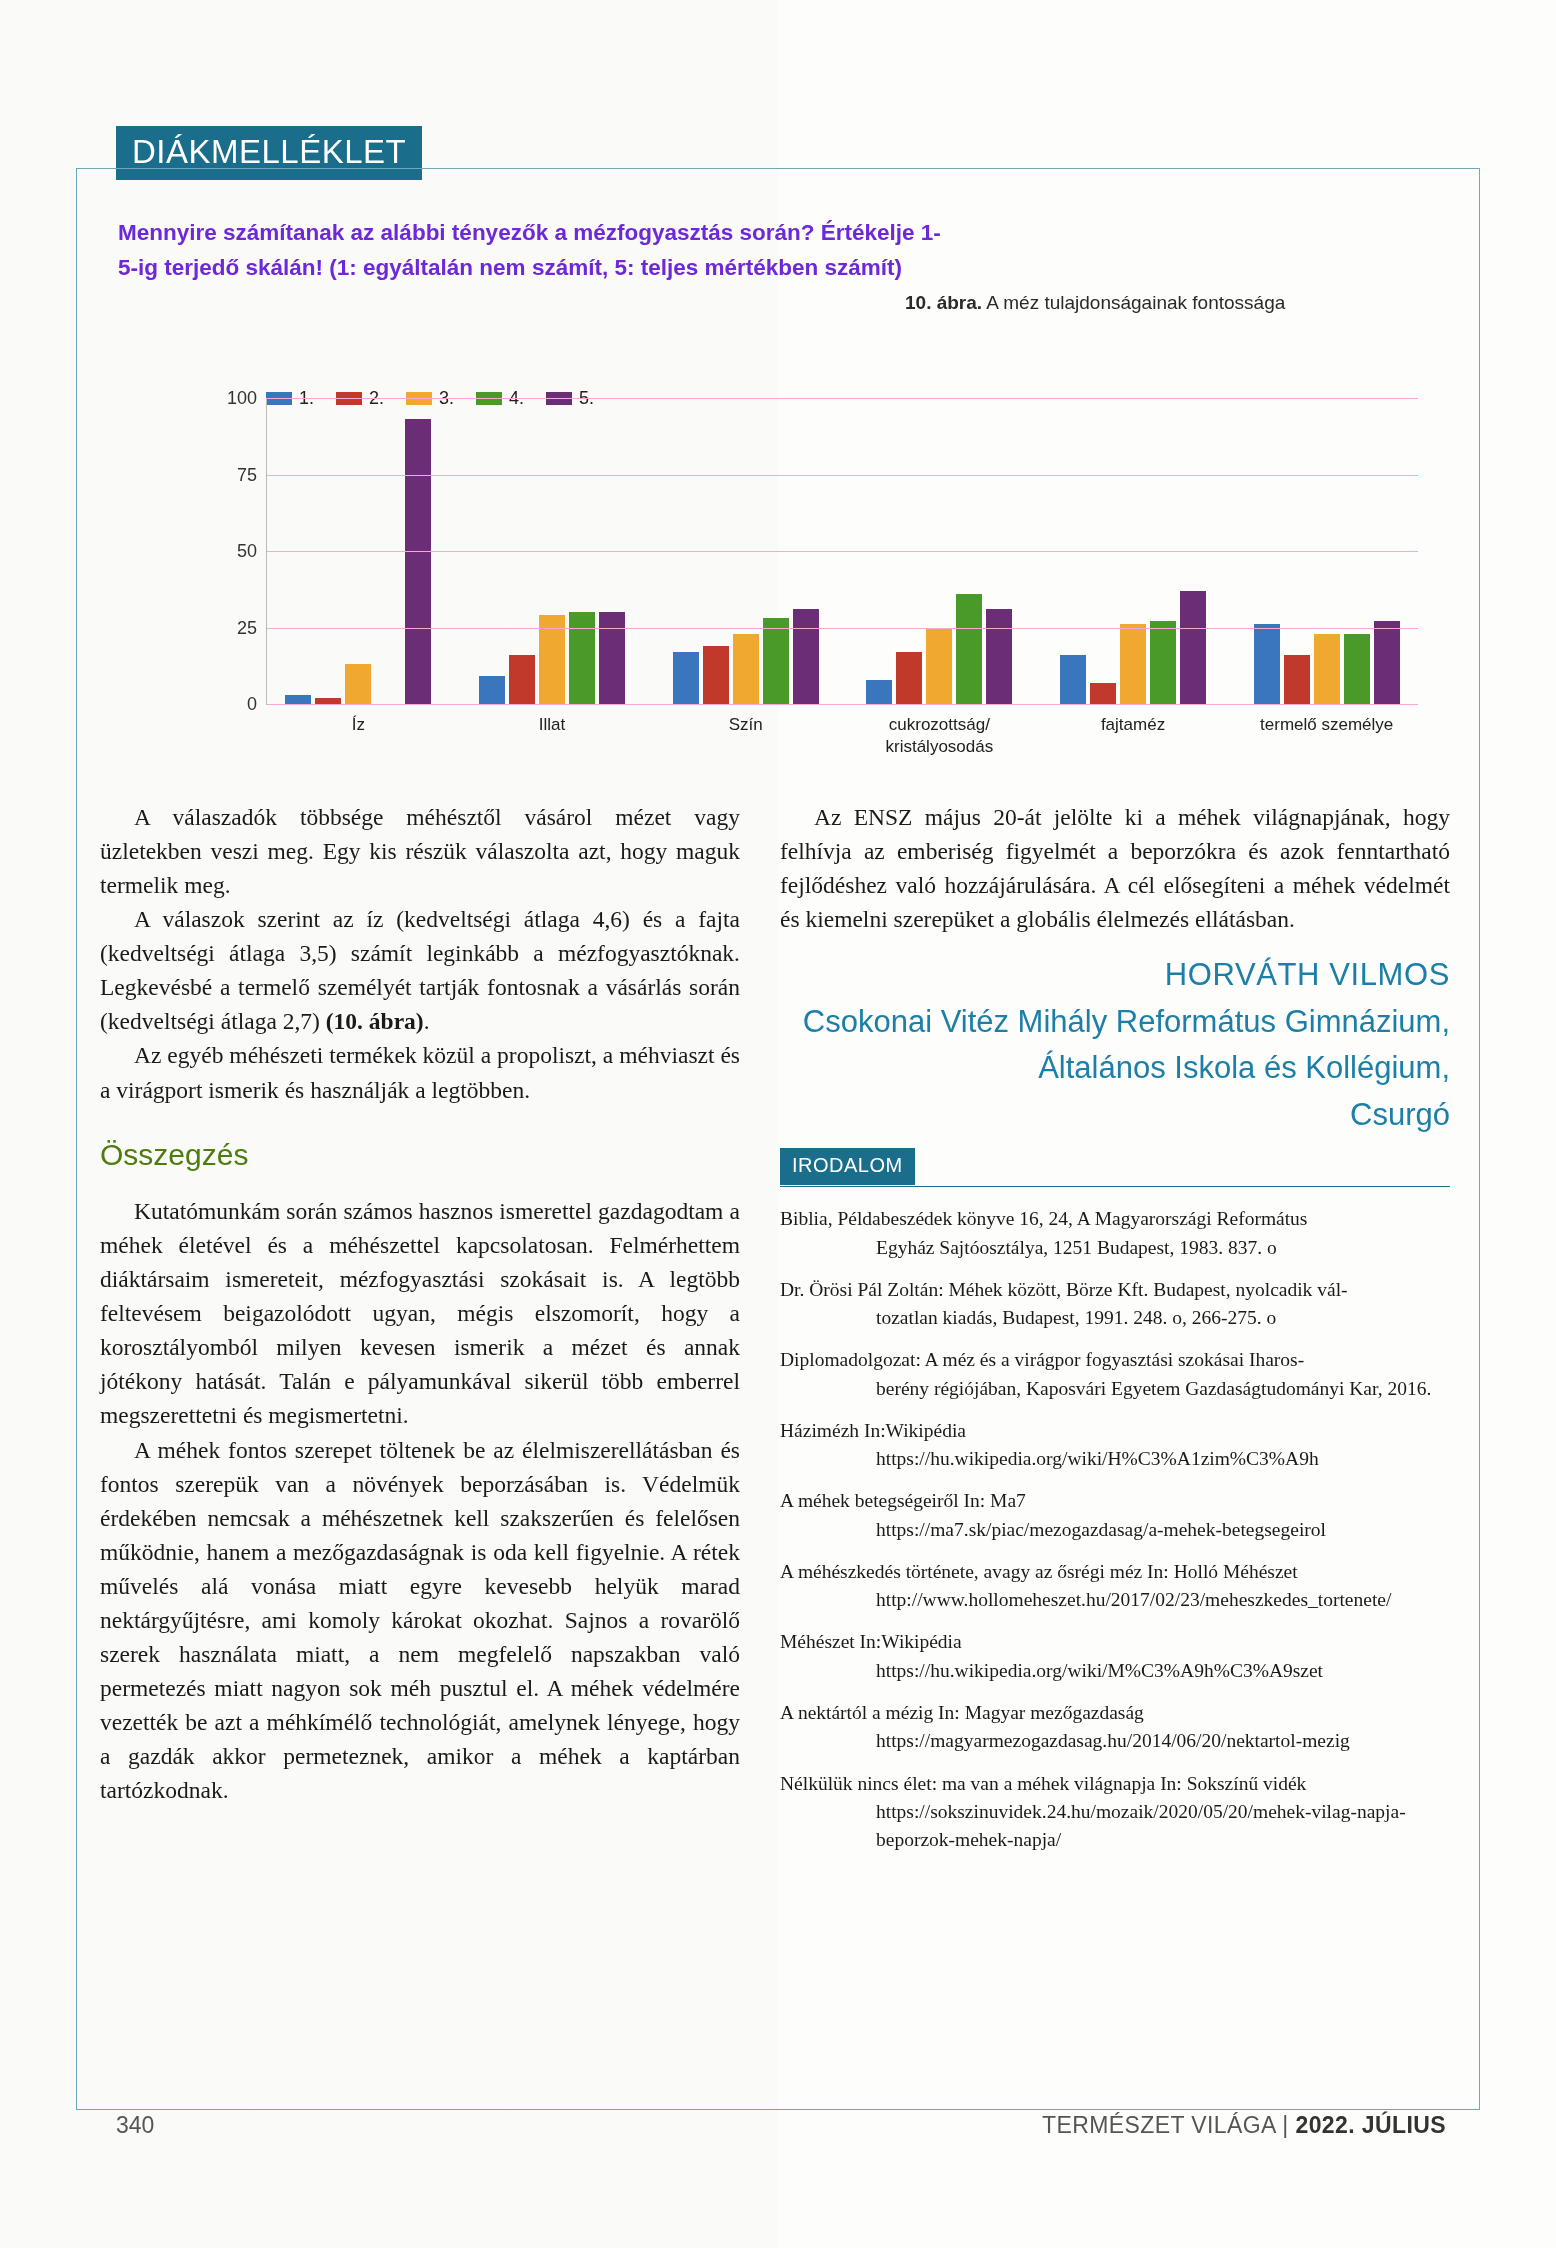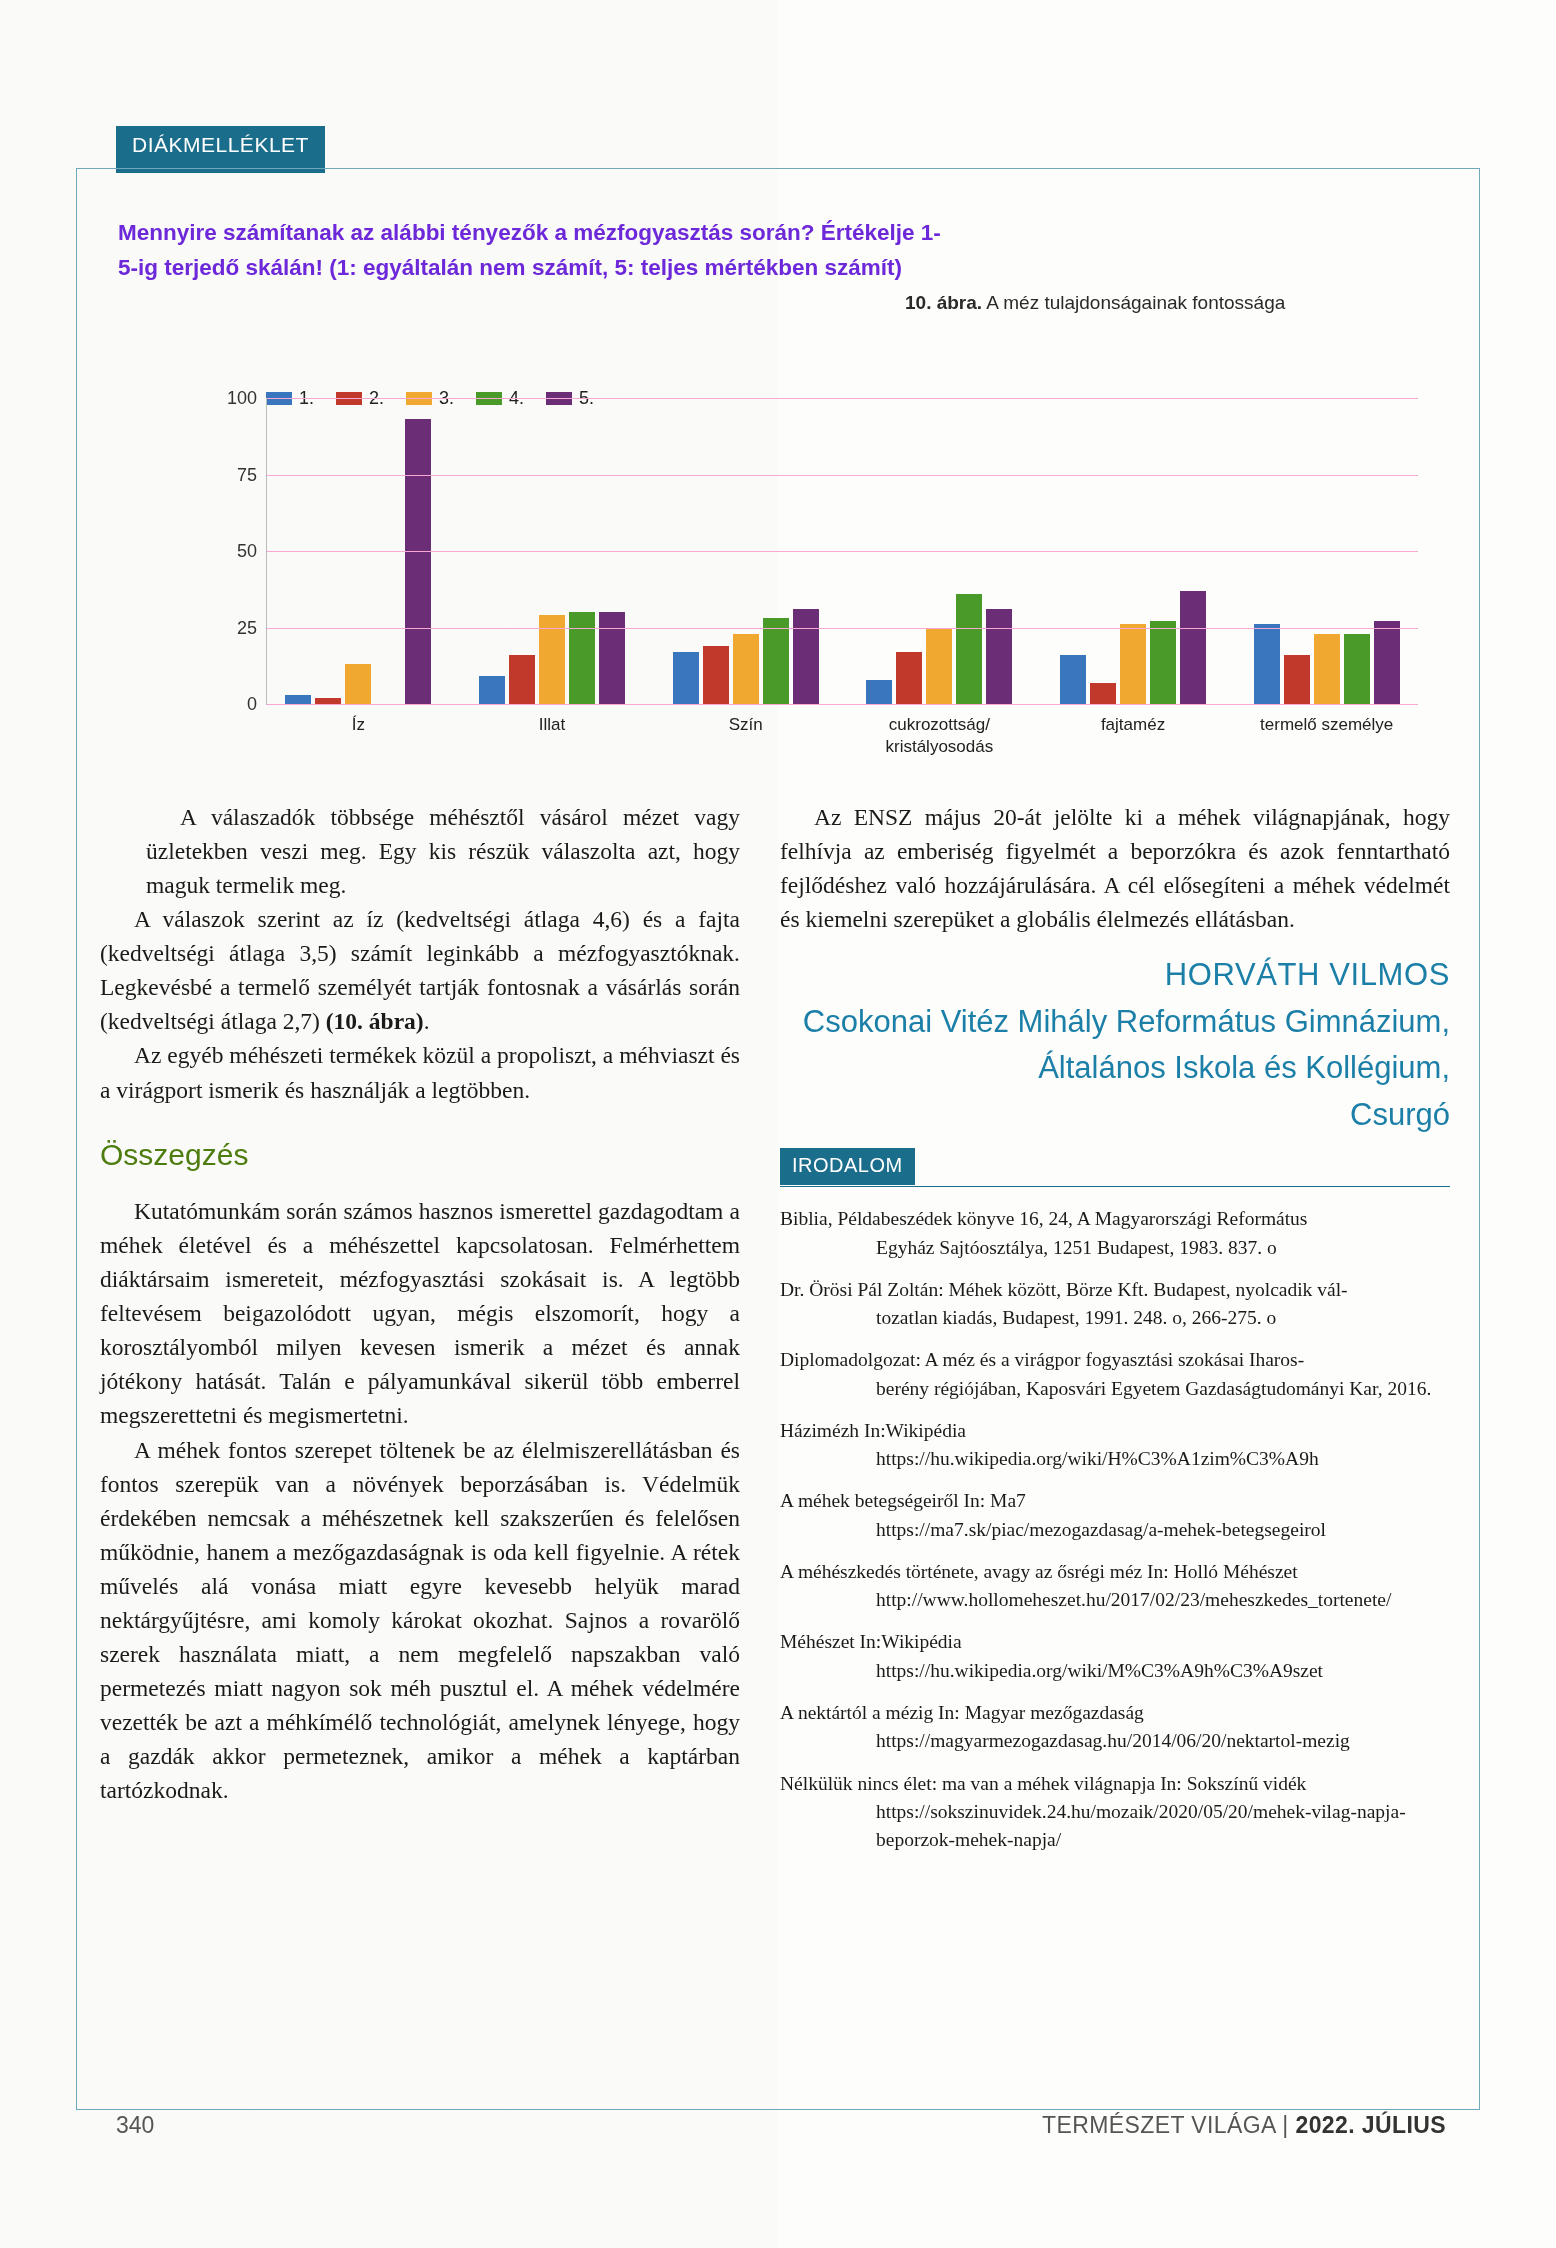--- a/index.html
+++ b/index.html
@@ -22,23 +22,23 @@
       linear-gradient(90deg, rgba(0,0,0,0.012) 0 50%, rgba(0,0,0,0.0) 50% 100%);
     pointer-events:none;
   }
 
   
   .diak-tag{
     position:absolute;left:116px;top:126px;
     background:#1b6d8c;
     color:#ffffff;
     font-family:"Liberation Sans", sans-serif;
-    font-size:21px;
+    font-size:33px;
     letter-spacing:0.5px;
-    padding:7px 16px 16px 16px;
+    padding:7px 16px 9px 16px;
   }
 
   
   .frame{
     position:absolute;
     left:76px;top:168px;
     width:1404px;height:1942px;
     border:1px solid #6fa8bd;
     box-sizing:border-box;
   }
@@ -112,21 +112,21 @@
   
   .colL{
     position:absolute;left:100px;top:800px;width:640px;
     font-size:23.5px;line-height:1.45;text-align:justify;
   }
   .colR{
     position:absolute;left:780px;top:800px;width:670px;
     font-size:23.5px;line-height:1.45;text-align:justify;
   }
   .colL p, .colR p{margin:0 0 0 0;text-indent:34px;}
-  .colL p.first{text-indent:34px;margin-left:46px;}
+  .colL p.first{text-indent:34px;}
   b{font-weight:bold;}
 
   h2.osszegzes{
     font-family:"Liberation Sans", sans-serif;
     color:#4d7c0f;
     font-size:30px;
     font-weight:normal;
     text-align:left;
     margin:26px 0 18px 0;
     text-indent:0;

